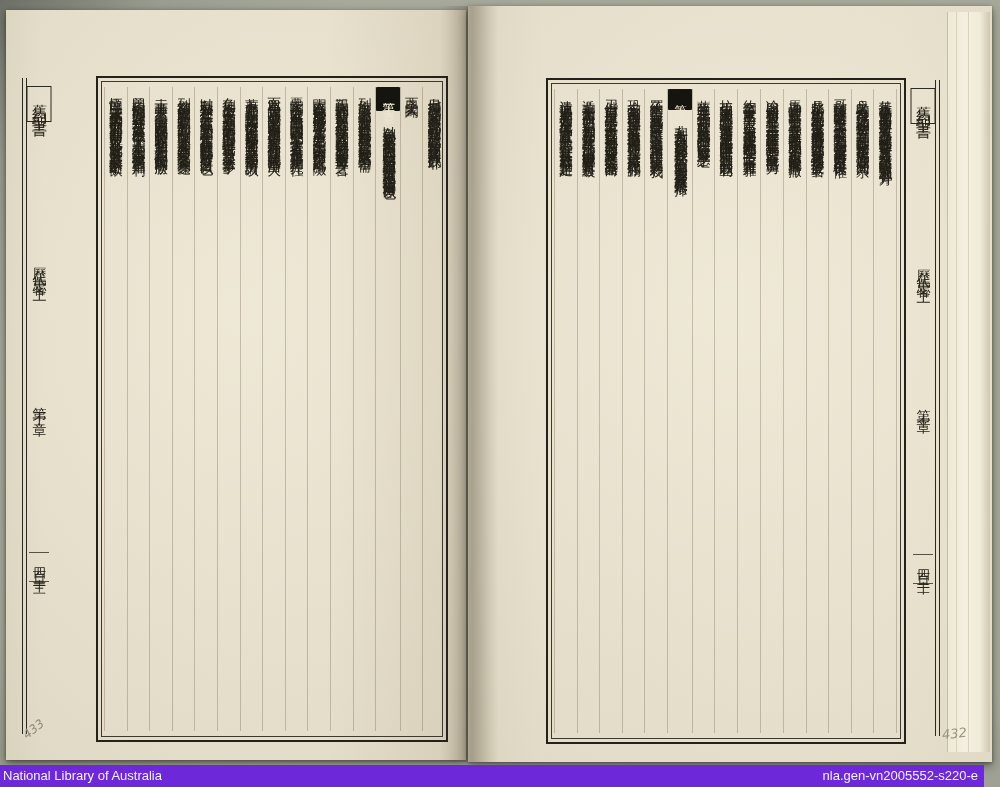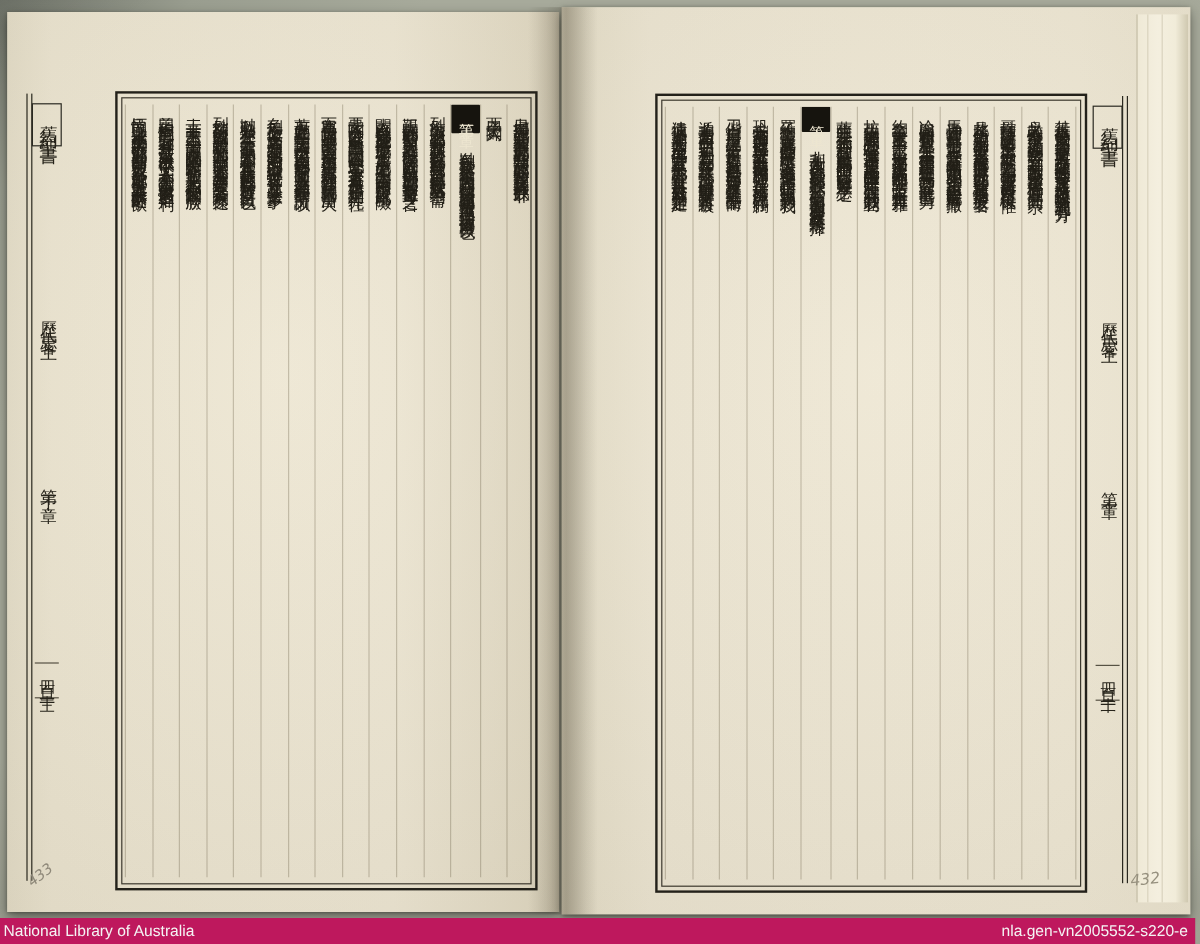--- a/index.html
+++ b/index.html
@@ -49,21 +49,21 @@
   .mbook{font-size:14px;letter-spacing:5px;top:178px;}
   .mchap{font-size:14px;letter-spacing:5px;top:318px;}
   .mpage{font-size:13px;letter-spacing:4px;top:474px;border-top:1px solid #565244;border-bottom:1px solid #565244;padding:4px 1px;}
   .mstrip-lp{left:22px;top:78px;height:656px;}
   
   .pencil{position:absolute;font-family:"DejaVu Sans", sans-serif;font-style:italic;
         color:#8f897a;}
   .pencil-left{left:22px;top:722px;font-size:12px;transform:rotate(-38deg);}
   .pencil-right{left:942px;top:726px;font-size:13px;transform:rotate(-6deg);color:#97917f;}
   
-  .footerbar{position:absolute;left:0;right:4px;bottom:0;height:22px;background:#be185d;
+  .footerbar{position:absolute;left:0;right:16px;bottom:0;height:22px;background:#6d28d9;
         color:#f4f4f4;font-family:"Liberation Sans", sans-serif;font-size:13px;}
   .footerbar .fl{position:absolute;left:3px;top:3px;}
   .footerbar .fr{position:absolute;right:6px;top:3px;text-align:center;}
 </style>
 </head>
 <body>
 
 <div class="bed"></div>
 
 <div class="paper paper-left">

